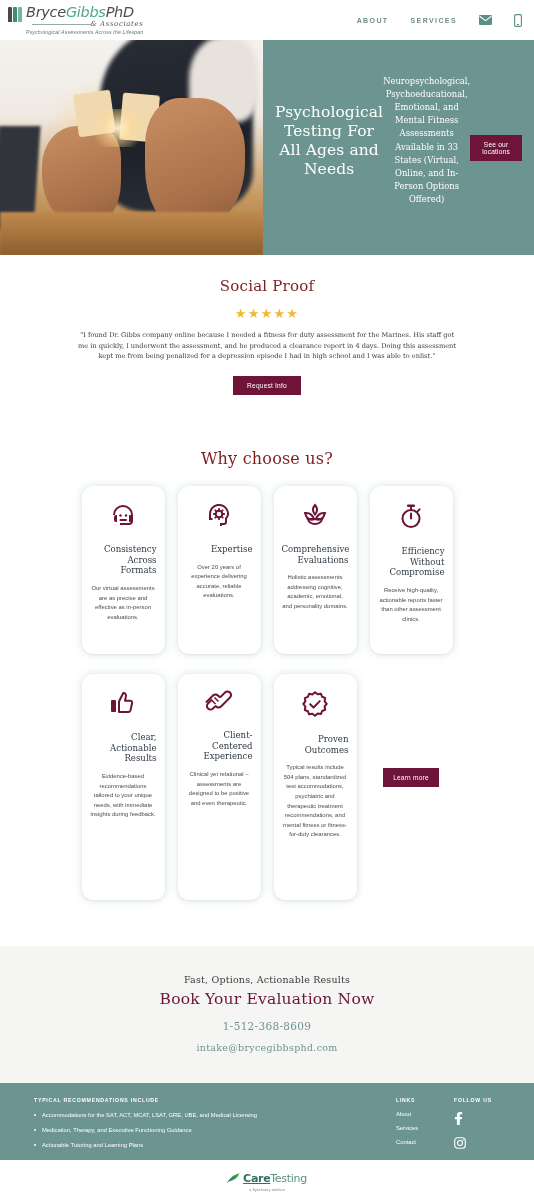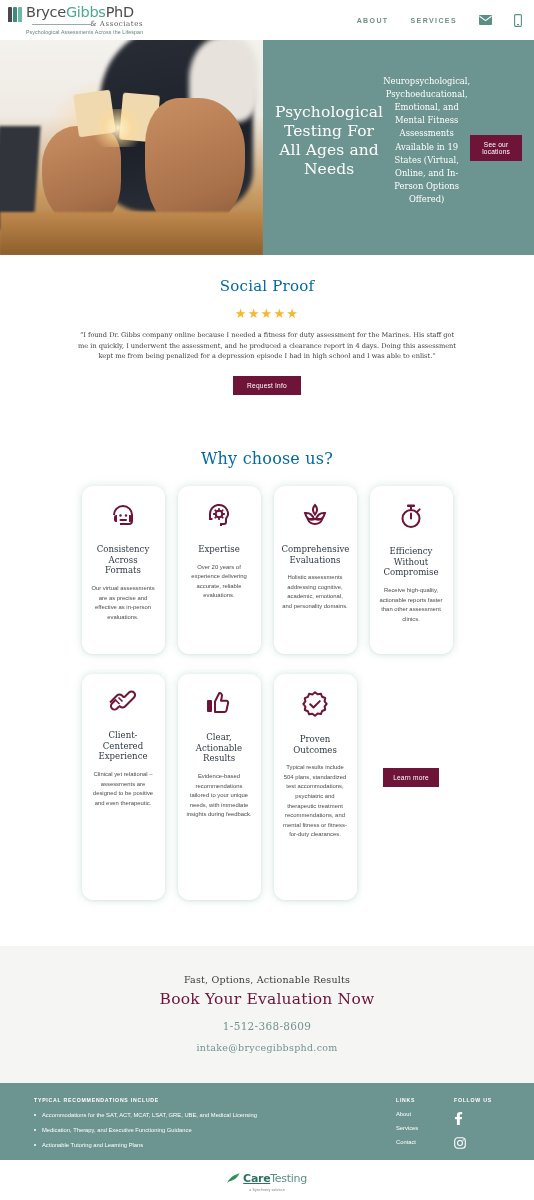--- a/index.html
+++ b/index.html
@@ -16,21 +16,21 @@
   .header {
     height: 40px;
     background: #ffffff;
     display: flex;
     align-items: center;
     justify-content: space-between;
     padding: 0 12px 0 8px;
     position: relative;
     z-index: 5;
   }
-  .logo-wrap { display: flex; align-items: flex-start; gap: 4px; }
+  .logo-wrap { display: flex; align-items: flex-start; gap: 4px; font-style: italic; }
   .logo-mark {
     display: flex; align-items: flex-end; gap: 1px;
     margin-top: 2px;
   }
   .logo-mark i { display: block; width: 4px; border-radius: 1px 1px 0 0; }
   .lb1 { height: 15px; background: #4a4a4a; }
   .lb2 { height: 15px; background: #3f8c7c; }
   .lb3 { height: 15px; background: #6fb8a6; }
   .logo-text { line-height: 1; }
   .logo-name {
@@ -180,21 +180,21 @@
 
   
   .social {
     background: #fff;
     padding: 22px 0 14px;
     text-align: center;
   }
   .sec-title {
     font-family: "DejaVu Serif", serif;
     font-size: 15px;
-    color: #0369a1;
+    color: #7f1d1d;
     letter-spacing: 0.2px;
   }
   .stars {
     margin: 11px 0 9px;
     color: #f2b830;
     font-size: 13px;
     letter-spacing: 1.2px;
   }
   .quote {
     width: 378px;
@@ -231,20 +231,21 @@
   }
   .card.h1 { min-height: 168px; }
   .card.h2 { min-height: 226px; }
   .card-icon { color: #6d1438; margin: 0 auto 12px; display: block; }
   .card-title {
     font-family: "DejaVu Serif", serif;
     font-size: 8.6px;
     line-height: 1.24;
     color: #303a45;
     margin-bottom: 8px;
+    text-align: right;
   }
   .card-body {
     font-size: 5.9px;
     line-height: 1.62;
     color: #4b4b4b;
   }
   .row2 {
     display: flex;
     justify-content: center;
     gap: 13px;
@@ -403,21 +404,21 @@
     <span class="collar"></span>
     <span class="hand-l"></span>
     <span class="puz puz1"></span>
     <span class="puz puz2"></span>
     <span class="hand-r"></span>
     <span class="glow"></span>
     <span class="table"></span>
   </div>
   <div class="hero-panel">
     <div class="hero-title">Psychological Testing For All Ages and Needs</div>
-    <div class="hero-sub">Neuropsychological, Psychoeducational, Emotional, and Mental Fitness Assessments Available in 19 States (Virtual, Online, and In-Person Options Offered)</div>
+    <div class="hero-sub">Neuropsychological, Psychoeducational, Emotional, and Mental Fitness Assessments Available in 33 States (Virtual, Online, and In-Person Options Offered)</div>
     <button class="btn">See our locations</button>
   </div>
 </div>
 
 <div class="social">
   <div class="sec-title">Social Proof</div>
   <div class="stars">★★★★★</div>
   <div class="quote">“I found Dr. Gibbs company online because I needed a fitness for duty assessment for the Marines. His staff got me in quickly, I underwent the assessment, and he produced a clearance report in 4 days. Doing this assessment kept me from being penalized for a depression episode I had in high school and I was able to enlist.”</div>
   <button class="btn">Request Info</button>
 </div>
@@ -478,40 +479,40 @@
         </svg>
       </span>
       <div class="card-title">Efficiency Without Compromise</div>
       <div class="card-body">Receive high-quality, actionable reports faster than other assessment clinics.</div>
     </div>
   </div>
 
   <div class="row2">
     <div class="card h2">
       <span class="card-icon">
+        <svg width="28" height="26" viewBox="0 0 28 26" fill="none" stroke="#6d1438" stroke-width="2" stroke-linejoin="round">
+          <rect x="2" y="10" width="5" height="12" rx="1" fill="#6d1438" stroke="none"></rect>
+          <path d="M10 22h9.5a2 2 0 0 0 2-1.6l1.6-7.4a1.8 1.8 0 0 0-1.8-2.2H16l.9-4.4A2.6 2.6 0 0 0 14.3 3L10 11.5V22z"></path>
+        </svg>
+      </span>
+      <div class="card-title">Clear, Actionable Results</div>
+      <div class="card-body">Evidence-based recommendations tailored to your unique needs, with immediate insights during feedback.</div>
+    </div>
+
+    <div class="card h2">
+      <span class="card-icon">
         <svg width="30" height="24" viewBox="0 0 30 24" fill="none" stroke="#6d1438" stroke-width="2" stroke-linejoin="round">
           <path d="M2 12.5 9 5.5c1.4-1.4 3.6-1.4 5 0l2 2"></path>
           <path d="M16 7.5l5-5c1.4-1.4 3.6-1.4 5 0s1.4 3.6 0 5l-9 9c-1.4 1.4-3.6 1.4-5 0l-1-1"></path>
           <path d="M11 16.5l-2 2c-1.4 1.4-3.6 1.4-5 0s-1.4-3.6 0-5l4-4"></path>
           <path d="M7.5 10l4 4M10.5 7.5l4 4" stroke-width="1.6"></path>
         </svg>
       </span>
       <div class="card-title">Client-Centered Experience</div>
       <div class="card-body">Clinical yet relational – assessments are designed to be positive and even therapeutic.</div>
-    </div>
-
-    <div class="card h2">
-      <span class="card-icon">
-        <svg width="28" height="26" viewBox="0 0 28 26" fill="none" stroke="#6d1438" stroke-width="2" stroke-linejoin="round">
-          <rect x="2" y="10" width="5" height="12" rx="1" fill="#6d1438" stroke="none"></rect>
-          <path d="M10 22h9.5a2 2 0 0 0 2-1.6l1.6-7.4a1.8 1.8 0 0 0-1.8-2.2H16l.9-4.4A2.6 2.6 0 0 0 14.3 3L10 11.5V22z"></path>
-        </svg>
-      </span>
-      <div class="card-title">Clear, Actionable Results</div>
-      <div class="card-body">Evidence-based recommendations tailored to your unique needs, with immediate insights during feedback.</div>
     </div>
 
     <div class="card h2">
       <span class="card-icon">
         <svg width="28" height="28" viewBox="0 0 28 28" fill="none" stroke="#6d1438" stroke-width="2" stroke-linejoin="round">
           <path d="M14 2.2l2.6 2.1 3.3-.6 1.2 3.1 3.1 1.2-.6 3.3 2.1 2.6-2.1 2.6.6 3.3-3.1 1.2-1.2 3.1-3.3-.6L14 25.8l-2.6-2.1-3.3.6-1.2-3.1-3.1-1.2.6-3.3L2.3 14l2.1-2.6-.6-3.3 3.1-1.2 1.2-3.1 3.3.6L14 2.2z"></path>
           <path d="M9.2 14.2l3.3 3.3 6.3-6.4" stroke-linecap="round"></path>
         </svg>
       </span>
       <div class="card-title">Proven Outcomes</div>

